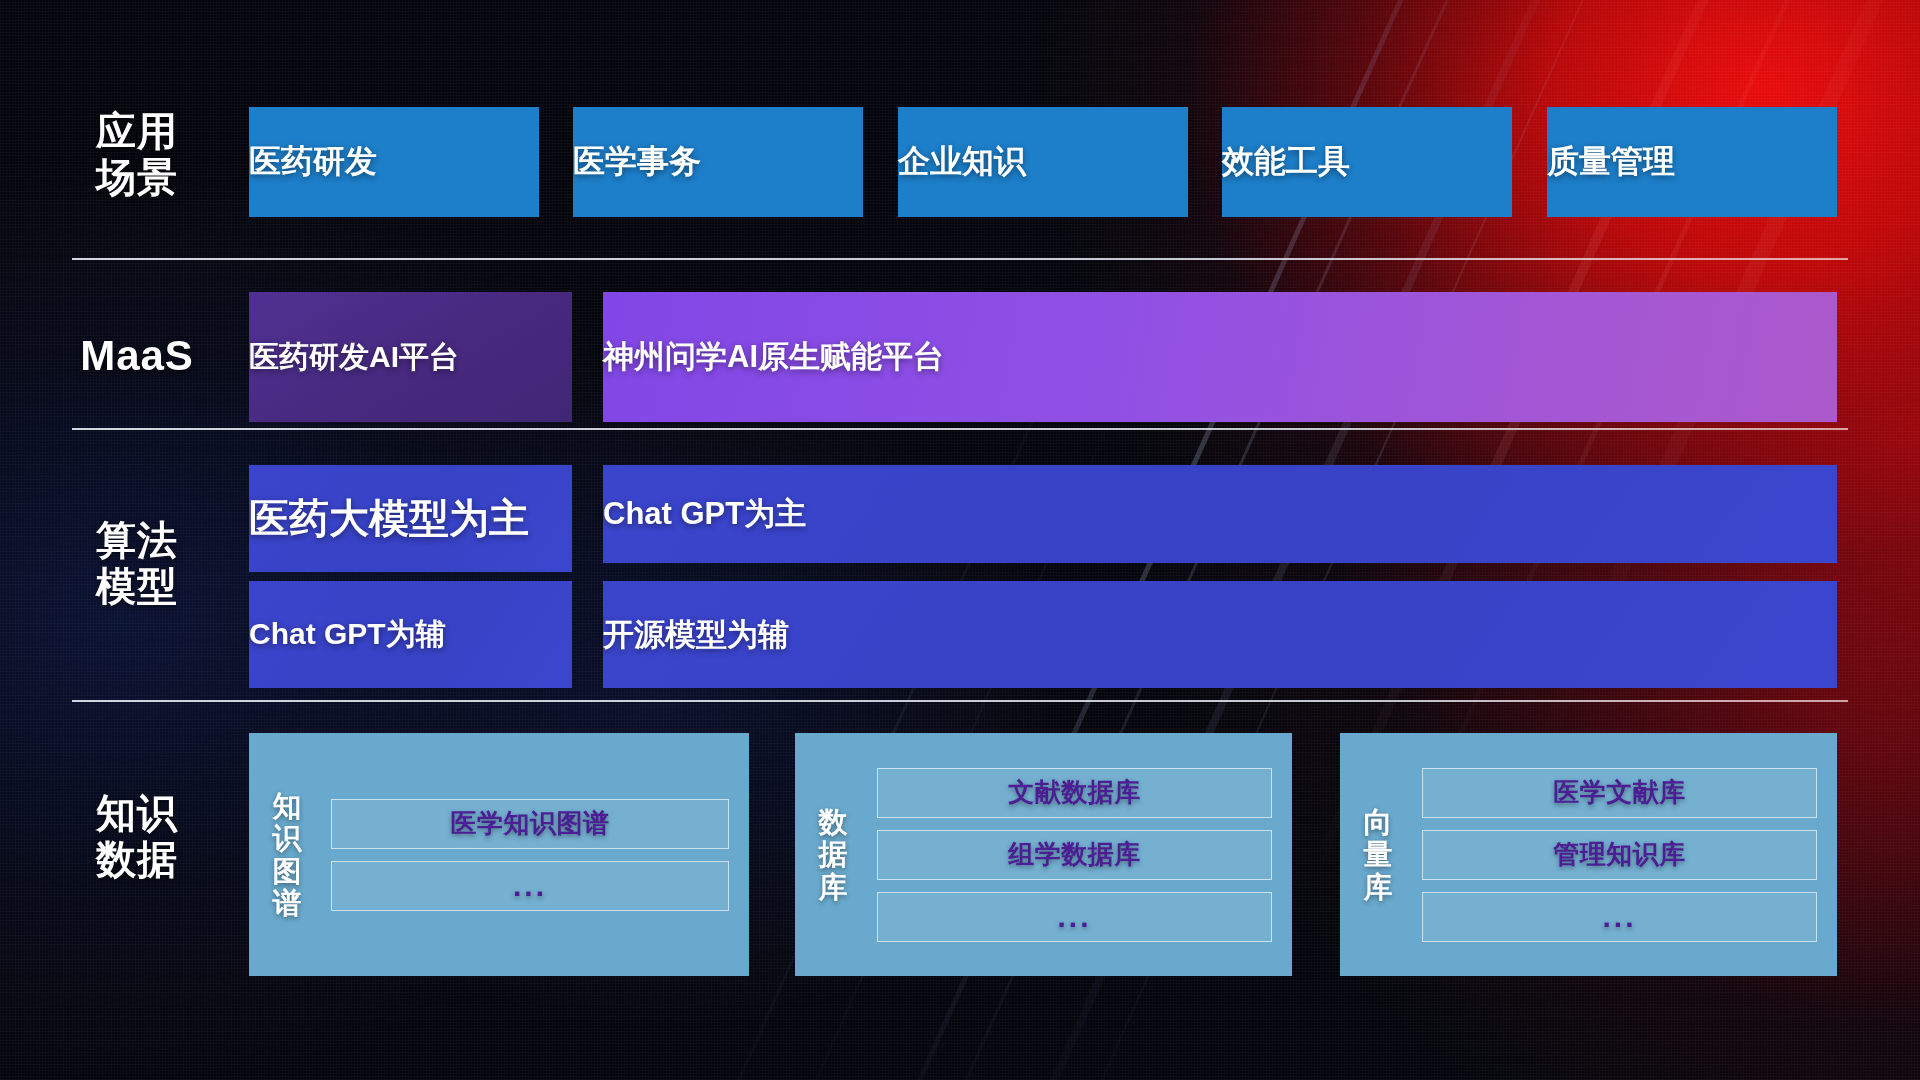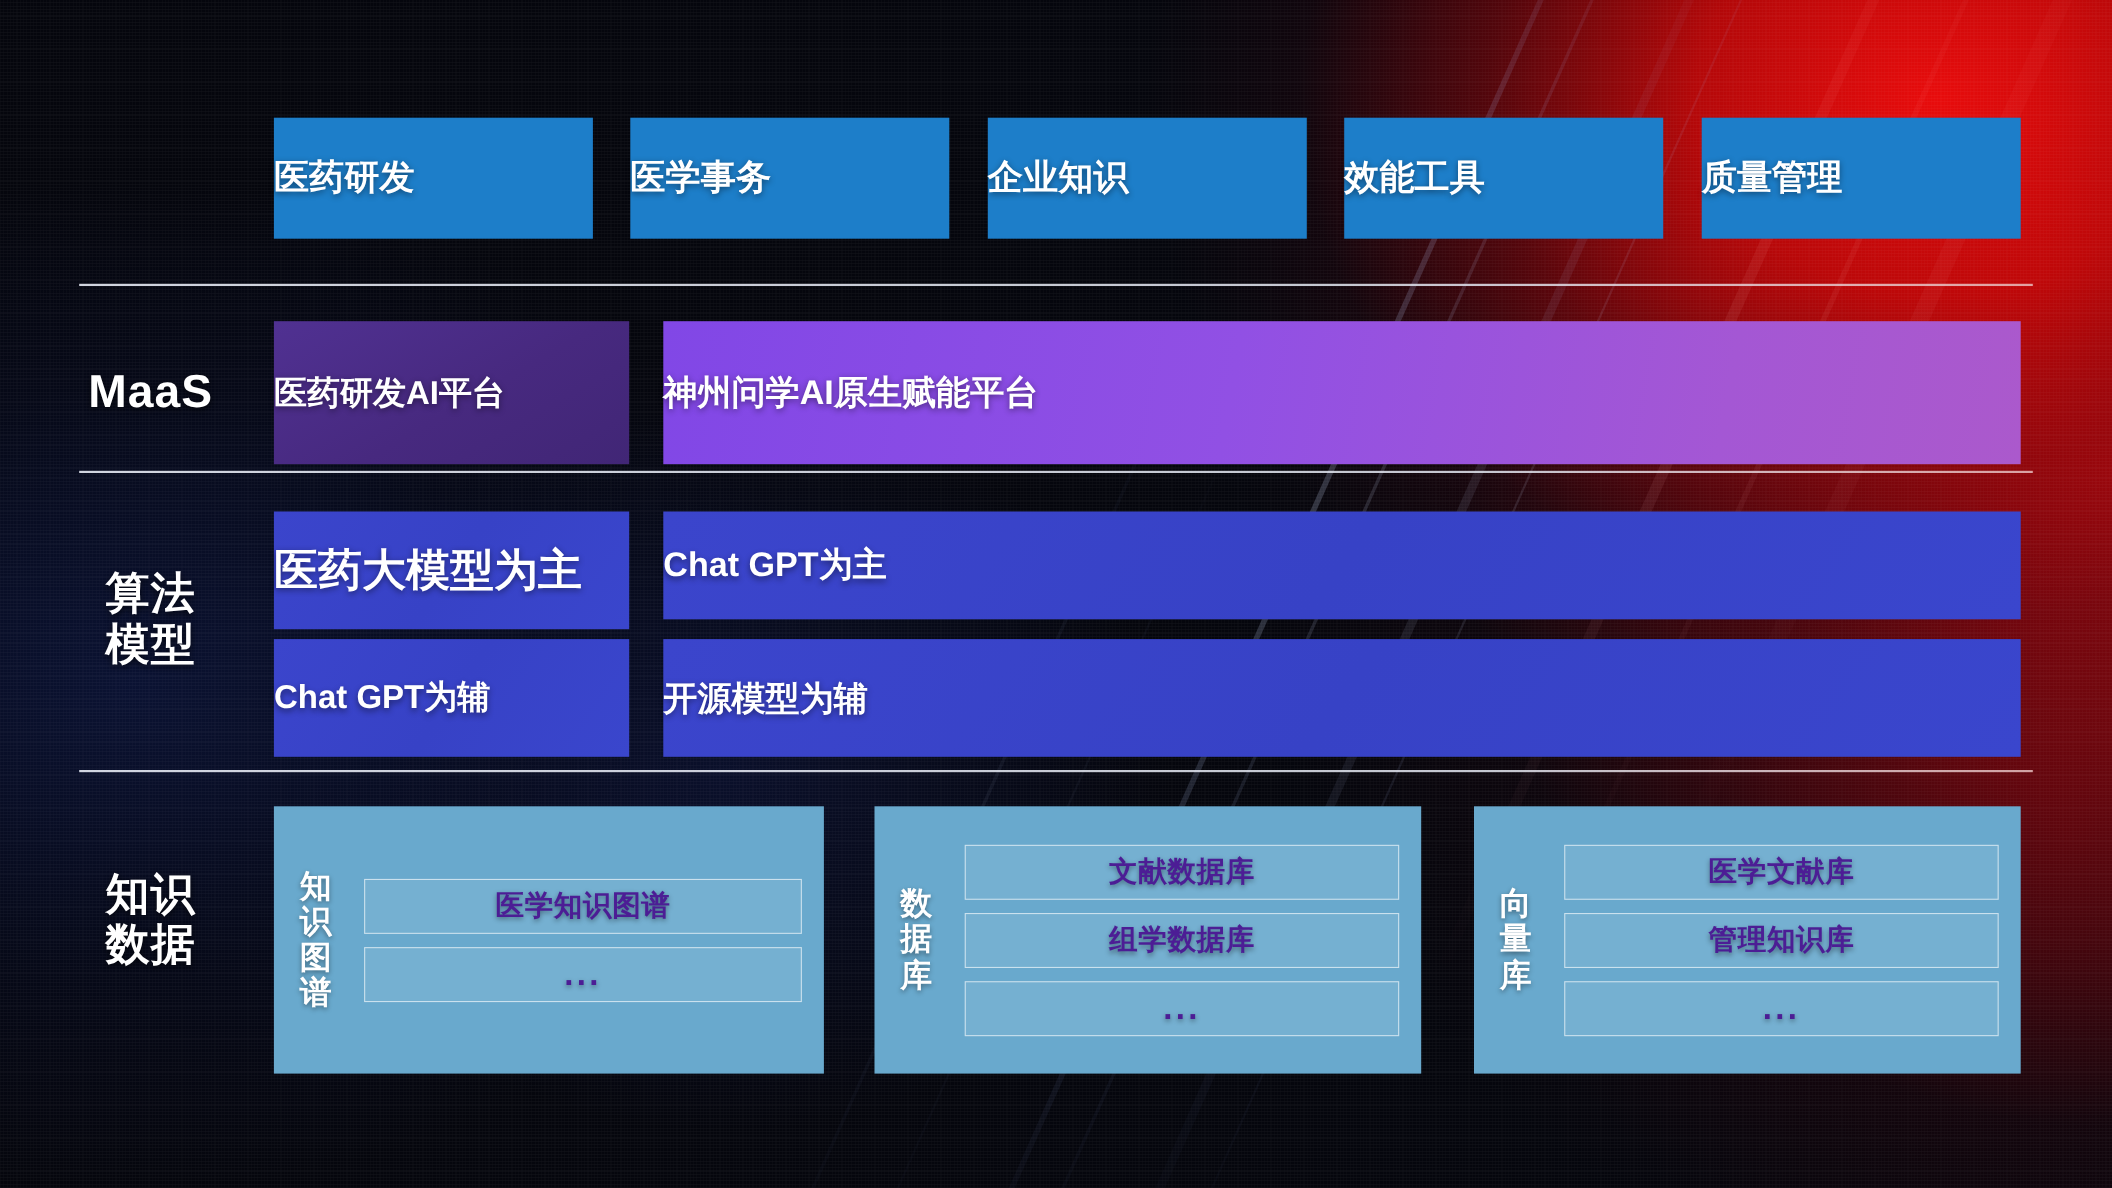--- a/index.html
+++ b/index.html
@@ -105,20 +105,22 @@
   </div>
   <div class="noise"></div>
 </div>
 
 <div id="board">
 
   <div class="divider" style="top:258px;"></div>
   <div class="divider" style="top:428px;"></div>
   <div class="divider" style="top:700px;"></div>
 
+  <div class="row-label" style="left:72px; top:108px; width:130px; font-size:40px;">应用
+场景</div>
 
   <div class="cell blue-box" style="left:249px; top:107px; width:290px; height:110px; font-size:32px;">
     <span>医药研发</span>
   </div>
   <div class="cell blue-box" style="left:573px; top:107px; width:290px; height:110px; font-size:32px;">
     <span>医学事务</span>
   </div>
   <div class="cell blue-box" style="left:898px; top:107px; width:290px; height:110px; font-size:32px;">
     <span>企业知识</span>
   </div>

